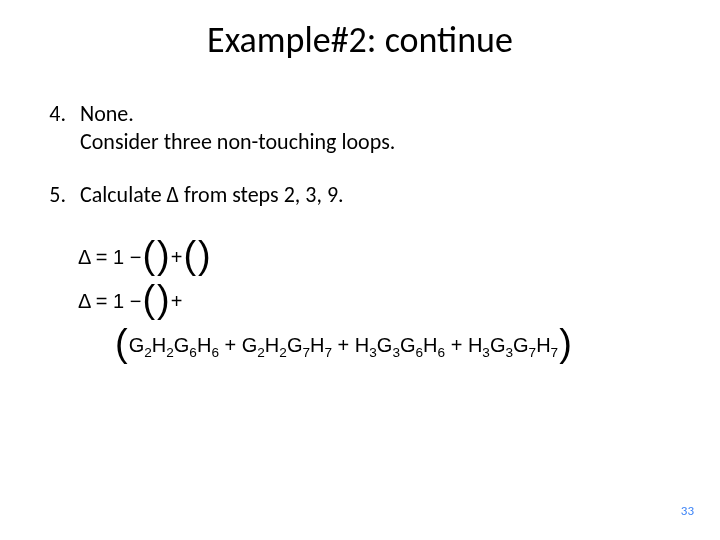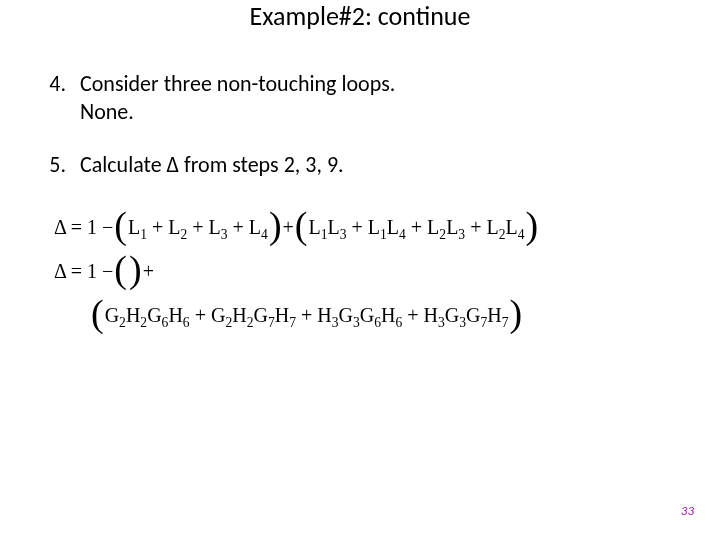--- a/index.html
+++ b/index.html
@@ -13,44 +13,45 @@
     position: relative;
   }
   .slide {
     width: 720px;
     height: 540px;
     position: relative;
     box-sizing: border-box;
   }
   .title {
     text-align: center;
-    font-size: 26px;
+    font-size: 36px;
     font-weight: 400;
+    padding-top: 18px;
   }
   .content {
     padding: 38px 36px 0 36px;
     font-size: 22px;
     line-height: 1.25;
   }
   .item {
     display: flex;
     margin-bottom: 26px;
   }
   .num {
     min-width: 30px;
     text-align: right;
     padding-right: 14px;
   }
   .body {
     flex: 1;
   }
   .math {
-    font-family: Liberation Serif, serif;
+    font-family: Liberation Sans, sans-serif;
     font-size: 20px;
-    margin-left: 54px;
+    margin-left: 78px;
     line-height: 2.2;
     text-align: right;
   }
   .math .row {
     display: flex;
     align-items: center;
     white-space: nowrap;
   }
   .math .row2 {
     margin-left: 36px;
@@ -61,70 +62,63 @@
     line-height: 0;
     position: relative;
     top: -2px;
     padding: 0 1px;
   }
   .pagenum {
     position: absolute;
     right: 26px;
     bottom: 22px;
     font-size: 13px;
-    color: #a21caf;
+    color: #3b82f6;
     font-family: Calibri, Arial, sans-serif;
-    font-style: italic;
   }
   sub {
     font-size: 0.68em;
     vertical-align: sub;
     line-height: 0;
   }
 </style>
 </head>
 <body>
 
 <div class="slide">
 
   <div class="title">Example#2: continue</div>
 
   <div class="content">
 
     <div class="item">
       <div class="num">4.</div>
       <div class="body">
+        <div>None.</div>
         <div>Consider three non-touching loops.</div>
-        <div>None.</div>
       </div>
     </div>
 
     <div class="item">
       <div class="num">5.</div>
       <div class="body">
         <div>Calculate Δ from steps 2, 3, 9.</div>
       </div>
     </div>
 
   </div>
 
   <div class="math">
 
     <div class="row">
       <span>Δ = 1 −</span>
       <span class="lp">(</span>
-      <span>
-        <span>L</span><sub>1</sub><span> + L</span><sub>2</sub><span> + L</span><sub>3</sub><span> + L</span><sub>4</sub>
-      </span>
       <span class="lp">)</span>
       <span>+</span>
       <span class="lp">(</span>
-      <span>
-        <span>L</span><sub>1</sub><span>L</span><sub>3</sub><span> + L</span><sub>1</sub><span>L</span><sub>4</sub><span> + L</span><sub>2</sub><span>L</span><sub>3</sub><span> + L</span><sub>2</sub><span>L</span><sub>4</sub>
-      </span>
       <span class="lp">)</span>
     </div>
 
     <div class="row">
       <span>Δ = 1 −</span>
       <span class="lp">(</span>
       <span class="lp">)</span>
       <span>+</span>
     </div>
 

